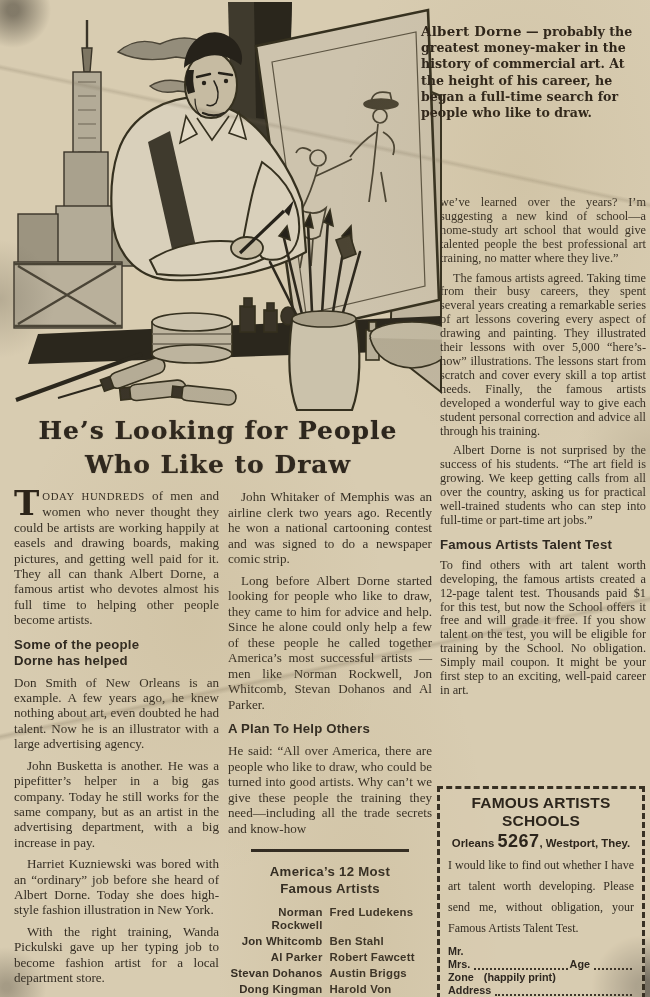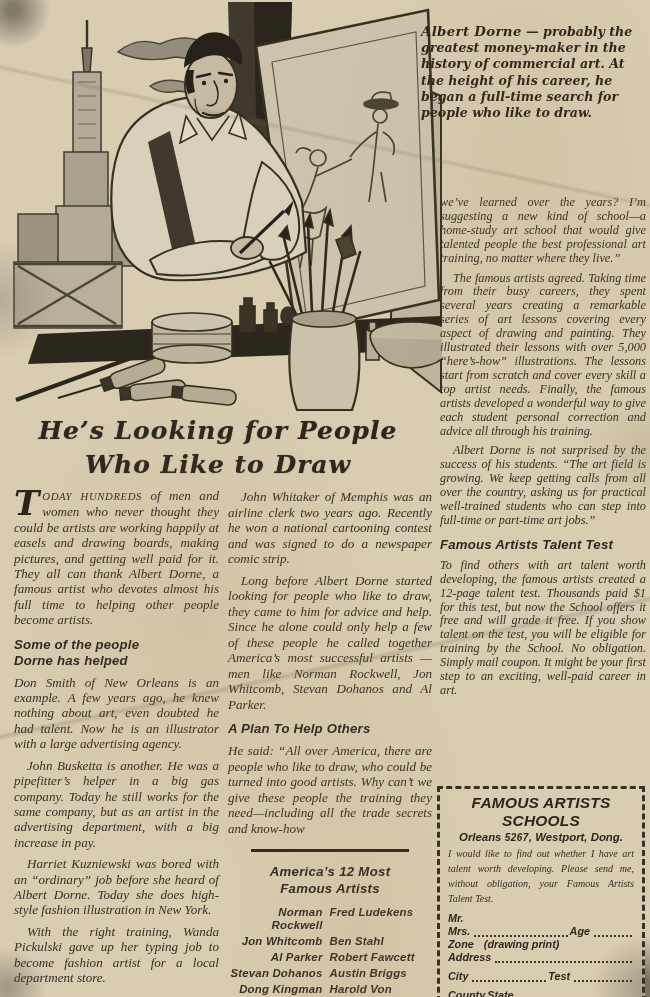--- a/index.html
+++ b/index.html
@@ -4,21 +4,21 @@
 <style>
   * { margin:0; padding:0; box-sizing:border-box; }
   html,body { width:650px; height:997px; }
   body {
     font-family:"Liberation Serif", serif;
     background:#d8ccb1;
     position:relative;
     overflow:hidden;
     color:#352e24;
   }
-  .page { position:absolute; inset:0;font-style:italic; }
+  .page { position:absolute; inset:0; }
   
   .texture {
     position:absolute; inset:0; pointer-events:none; z-index:5;
     background:
       radial-gradient(circle at 2% 1%, rgba(60,55,45,.55) 0 6px, transparent 38px),
       radial-gradient(circle at 99% 99%, rgba(55,52,48,.6) 0 8px, transparent 52px),
       radial-gradient(circle at 1% 99%, rgba(70,64,52,.35) 0 4px, transparent 40px),
       radial-gradient(ellipse at 0% 30%, rgba(95,88,72,.28), transparent 6%),
       radial-gradient(ellipse at 100% 45%, rgba(120,108,84,.18), transparent 8%),
       radial-gradient(ellipse at 30% 62%, rgba(150,125,70,.10), transparent 30%),
@@ -75,22 +75,22 @@
     position:absolute; left:437px; top:786px; width:208px;
     border:3px dashed #383124; padding:5px 8px 7px 8px; z-index:6;
     background:rgba(216,204,177,.55);
   }
   .coupon-title {
     font-family:"Liberation Sans", sans-serif; font-weight:700; font-size:15.5px;
     text-align:center; letter-spacing:.2px; color:#2c251c;
   }
   .coupon-sub { text-align:center; font-family:"Liberation Sans", sans-serif;
     font-weight:700; font-size:11.4px; color:#2c251c; margin:1px 0 3px 0; }
-  .coupon-sub .studio-num { font-size:10px; letter-spacing:.5px; }
-  .coupon-body { font-size:10px; line-height:15px; text-align:justify; color:#332c22; }
+  .coupon-sub .studio-num { font-size:18px; letter-spacing:.5px; }
+  .coupon-body { font-size:12px; line-height:21px; text-align:justify; color:#332c22; }
   .form { margin-top:6px; font-family:"Liberation Sans", sans-serif;
     font-weight:700; font-size:10.8px; color:#2e2720; }
   .frow { display:flex; align-items:flex-end; margin-top:1px; }
   .frow .lbl { white-space:nowrap; padding-right:2px; }
   .frow .note { font-weight:700; padding-left:8px; }
   .dots { flex:1 1 auto; border-bottom:2px dotted #3e362a; height:8px; margin:0 2px; }
   .dots.short { flex:0 0 38px; }
   .dots.mid { flex:0 0 58px; }
 </style>
 </head>
@@ -273,36 +273,36 @@
     <div class="para">The famous artists agreed. Taking time from their busy careers, they spent several years creating a remarkable series of art lessons covering every aspect of drawing and painting. They illustrated their lessons with over 5,000 “here’s-how” illustrations. The lessons start from scratch and cover every skill a top artist needs. Finally, the famous artists developed a wonderful way to give each student personal correction and advice all through his training.</div>
     <div class="para">Albert Dorne is not surprised by the success of his students. “The art field is growing. We keep getting calls from all over the country, asking us for practical well-trained students who can step into full-time or part-time art jobs.”</div>
     <div class="subhead">Famous Artists Talent Test</div>
     <div class="para first">To find others with art talent worth developing, the famous artists created a 12-page talent test. Thousands paid $1 for this test, but now the School offers it free and will grade it free. If you show talent on the test, you will be eligible for training by the School. No obligation. Simply mail coupon. It might be your first step to an exciting, well-paid career in art.</div>
   </div>
 
   <div class="coupon">
     <div class="coupon-title">FAMOUS ARTISTS SCHOOLS</div>
     <div class="coupon-sub">
       <span>Orleans</span>
-      <span class="studio-num">5267</span><span>, Westport, Dong.</span>
+      <span class="studio-num">5267</span><span>, Westport, They.</span>
     </div>
     <div class="coupon-body">I would like to find out whether I have art talent worth developing. Please send me, without obligation, your Famous Artists Talent Test.</div>
     <div class="form">
       <div class="frow">
           <span class="lbl">Mr.</span>
         </div>
       <div class="frow">
         <span class="lbl">Mrs.</span>
           <span class="dots"></span>
           <span class="lbl">Age</span>
           <span class="dots short"></span>
       </div>
       <div class="frow">
         <span class="lbl">Zone</span>
-          <span class="note">(drawing print)</span>
+          <span class="note">(happily print)</span>
       </div>
       <div class="frow" style="align-items:flex-end;">
         <span class="lbl">Address</span>
           <span class="dots"></span>
       </div>
       <div class="frow" style="margin-top:7px;">
         <span class="lbl">City</span>
           <span class="dots"></span>
           <span class="lbl">Test</span>
           <span class="dots mid"></span>

